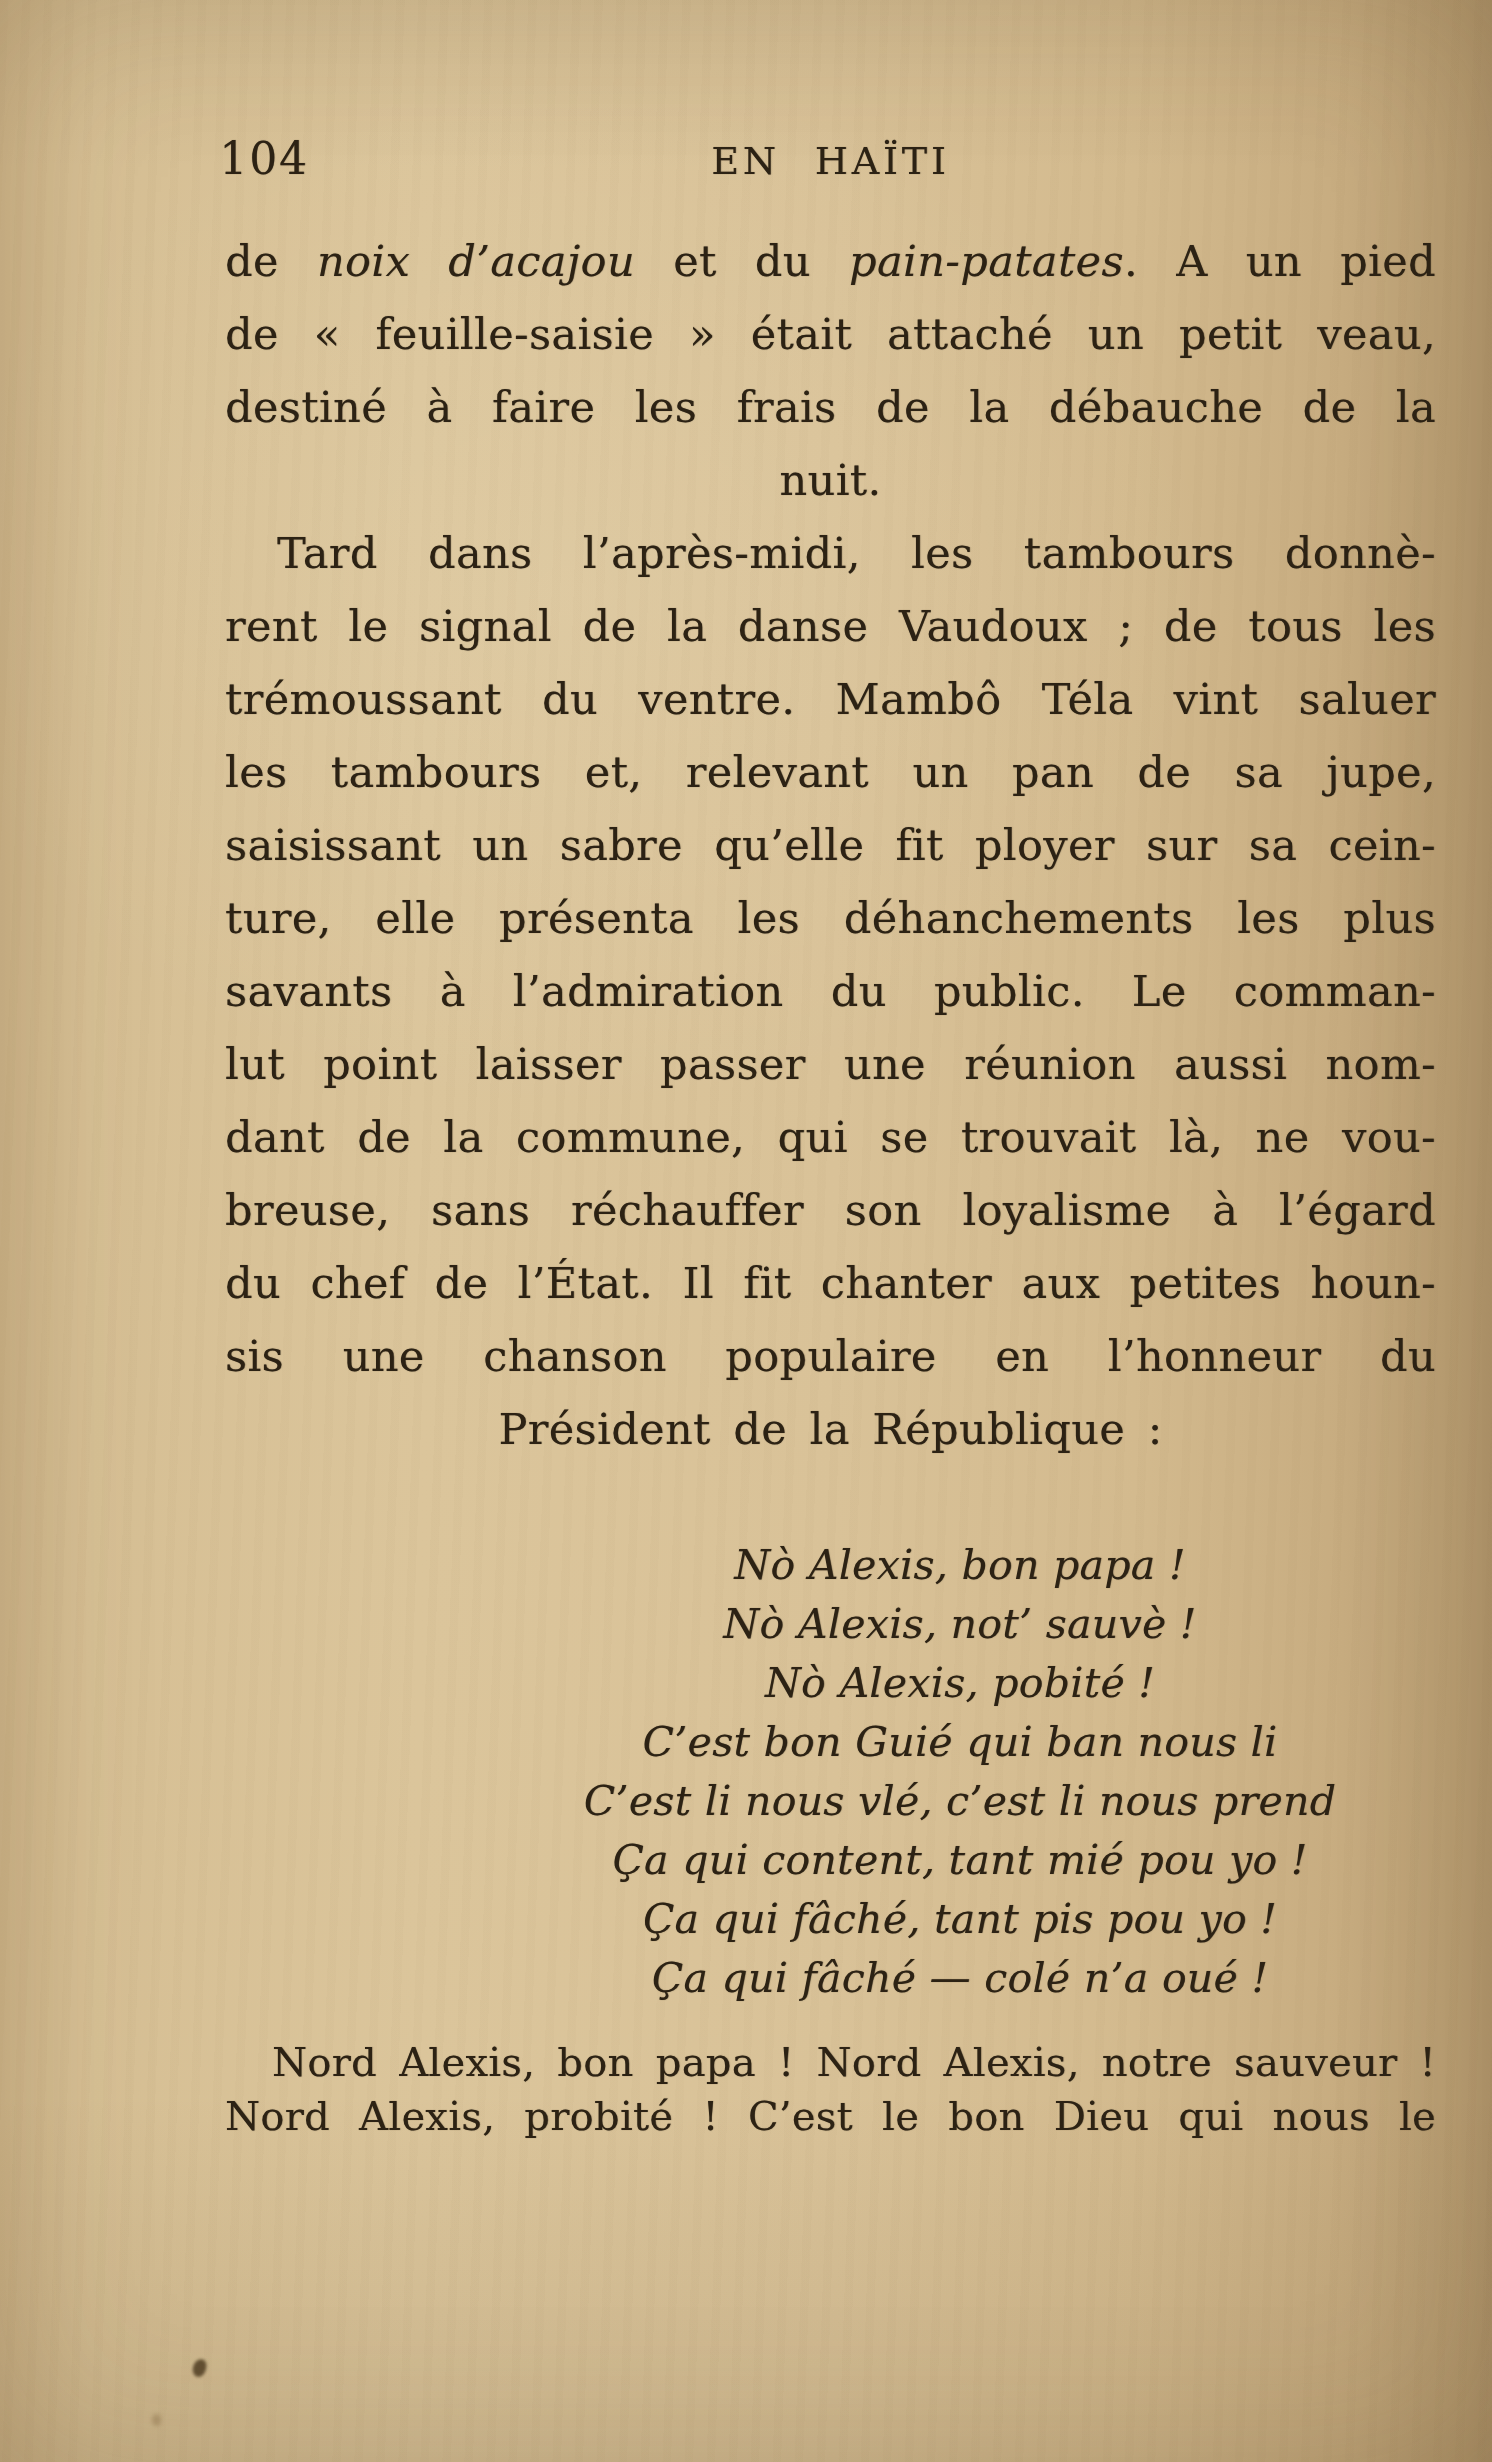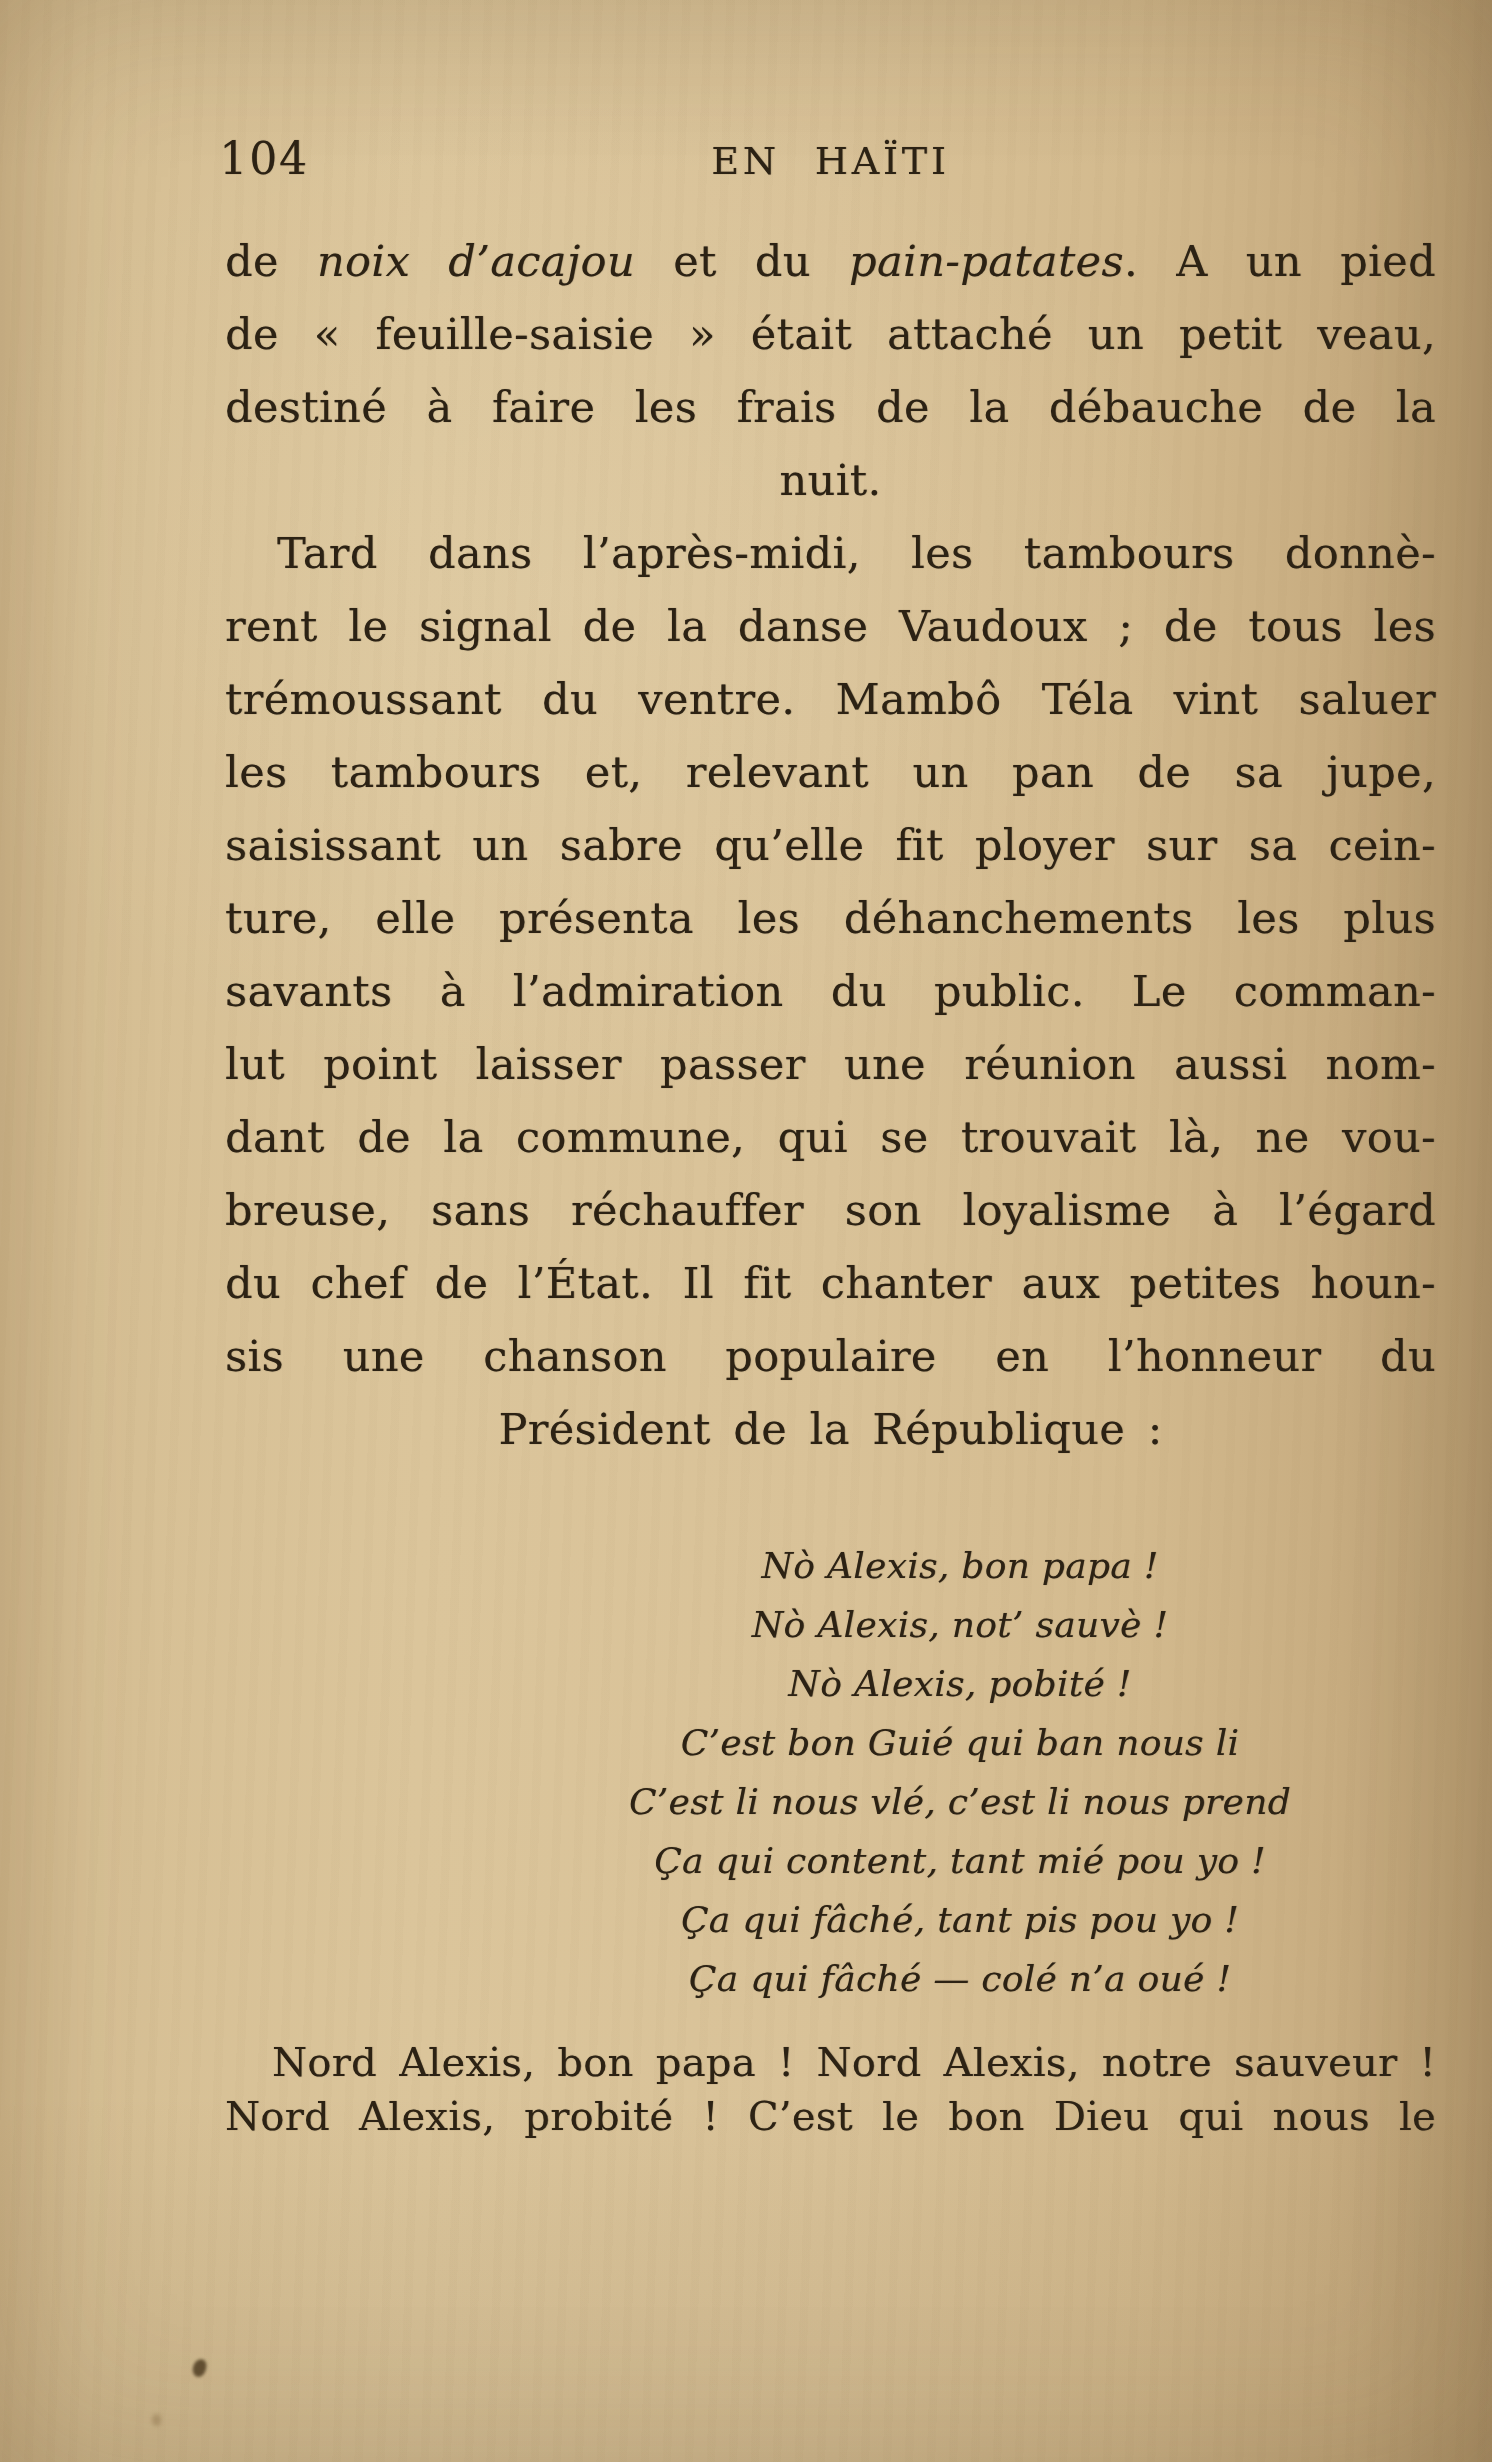--- a/index.html
+++ b/index.html
@@ -36,21 +36,21 @@
   .content { position: absolute; top: 225px; left: 0; width: 100%; }
   .line { text-align: center; }
   .line.just { text-align: justify; text-align-last: justify; }
   .block.body { font-size: 43px; line-height: 73px; letter-spacing: 0.4px; }
   .block.body .line:not(.just) { word-spacing: 8.5px; }
   .block.body .line.indent { text-indent: 52px; }
 
   .block.verse {
     margin: 70px 0 0 259px;
     font-style: italic;
-    font-size: 36px; line-height: 59px; letter-spacing: 0.3px;
+    font-size: 41px; line-height: 59px; letter-spacing: 0.3px;
   }
 
   .block.small { margin-top: 26.5px; font-size: 40px; line-height: 54px; letter-spacing: 0.3px; }
   .block.small .line.indent { text-indent: 47px; }
 
   .it { font-style: italic; }
 
   
   .textblock { text-shadow: 0.4px 0.4px 0.9px rgba(44,34,20,0.55); }
 

